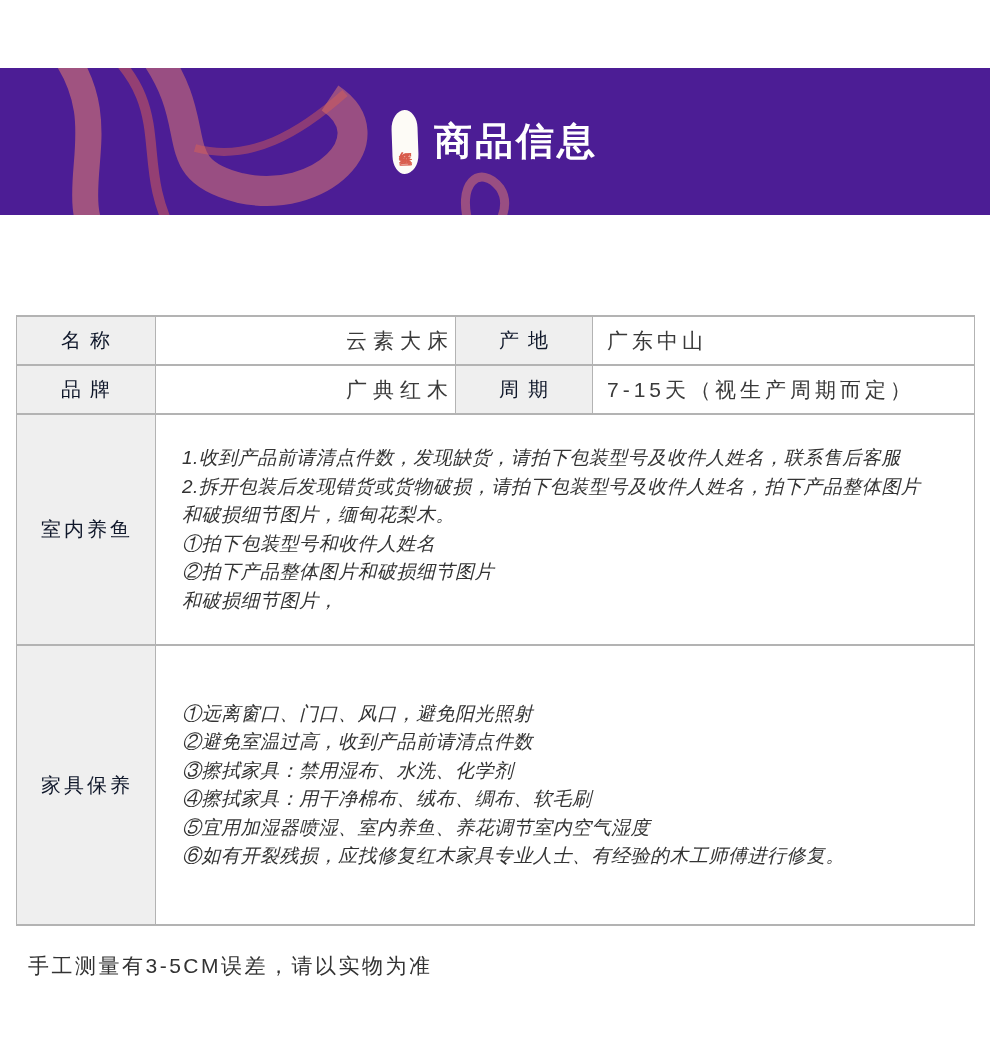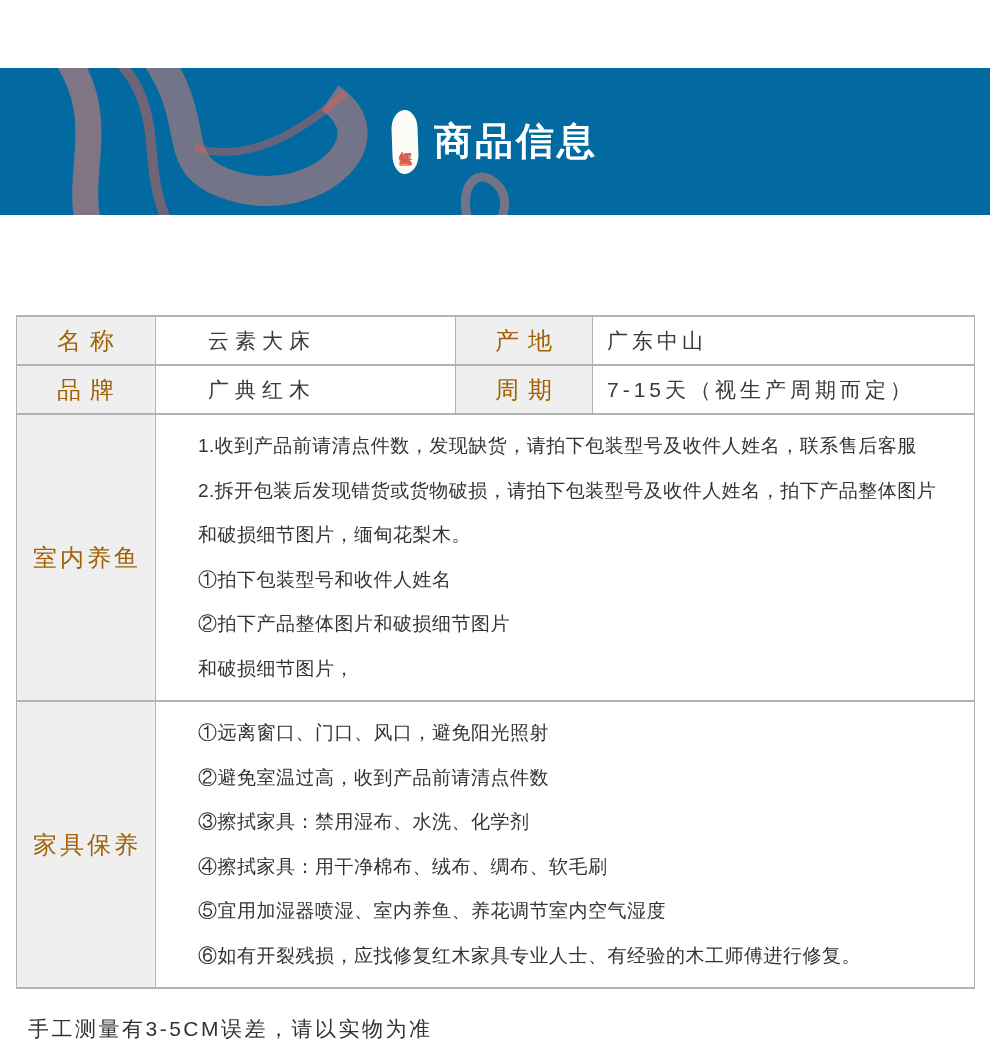--- a/index.html
+++ b/index.html
@@ -10,21 +10,21 @@
     background: #ffffff;
     font-family: "Liberation Sans", sans-serif;
     overflow: hidden;
   }
   .page { width: 990px; height: 1055px; background: #fff; }
 
   
   .banner {
     margin-top: 68px;
     height: 147px;
-    background: #0369a1;
+    background: #4c1d95;
     position: relative;
     overflow: hidden;
     display: flex;
     align-items: center;
     justify-content: center;
   }
   .banner-pattern {
     position: absolute;
     left: 0; top: 0;
     height: 147px; width: 520px;
@@ -72,48 +72,49 @@
   }
   .info-table td {
     border: solid #b3b3b3;
     border-width: 2px 1px;
     vertical-align: middle;
   }
   .r-small td { height: 49px; }
   .lbl {
     background: #efefef;
     text-align: center;
-    color: #a16207;
-    font-size: 24px;
+    color: #0f172a;
+    font-size: 20px;
     letter-spacing: 9px;
     padding-left: 9px;  
     white-space: nowrap;
   }
   .lbl4 {
     letter-spacing: 3px;
     padding-left: 3px;
   }
   .val {
     color: #3a3a3a;
     font-size: 21px;
     letter-spacing: 6px;
     white-space: nowrap;
   }
-  .v2 { padding-left: 52px; }
+  .v2 { padding-left: 80px; text-align: right; }
   .v4 { padding-left: 14px; letter-spacing: 4px; }
   .r-service td.content-cell { height: 231px; }
-  .r-care td.content-cell { height: 218px; }
+  .r-care td.content-cell { height: 280px; }
   .content-cell { padding-left: 26px; }
   .content-cell p {
-    margin: 16px;
+    margin: 0;
     font-size: 19px;
     line-height: 28.5px;
     color: #333333;
     letter-spacing: 0.5px;
     white-space: nowrap;
+    font-style: italic;
   }
 
   
   .footer-note {
     margin: 26px 0 0 28px;
     font-size: 21px;
     color: #333333;
     letter-spacing: 2.5px;
   }
 </style>

